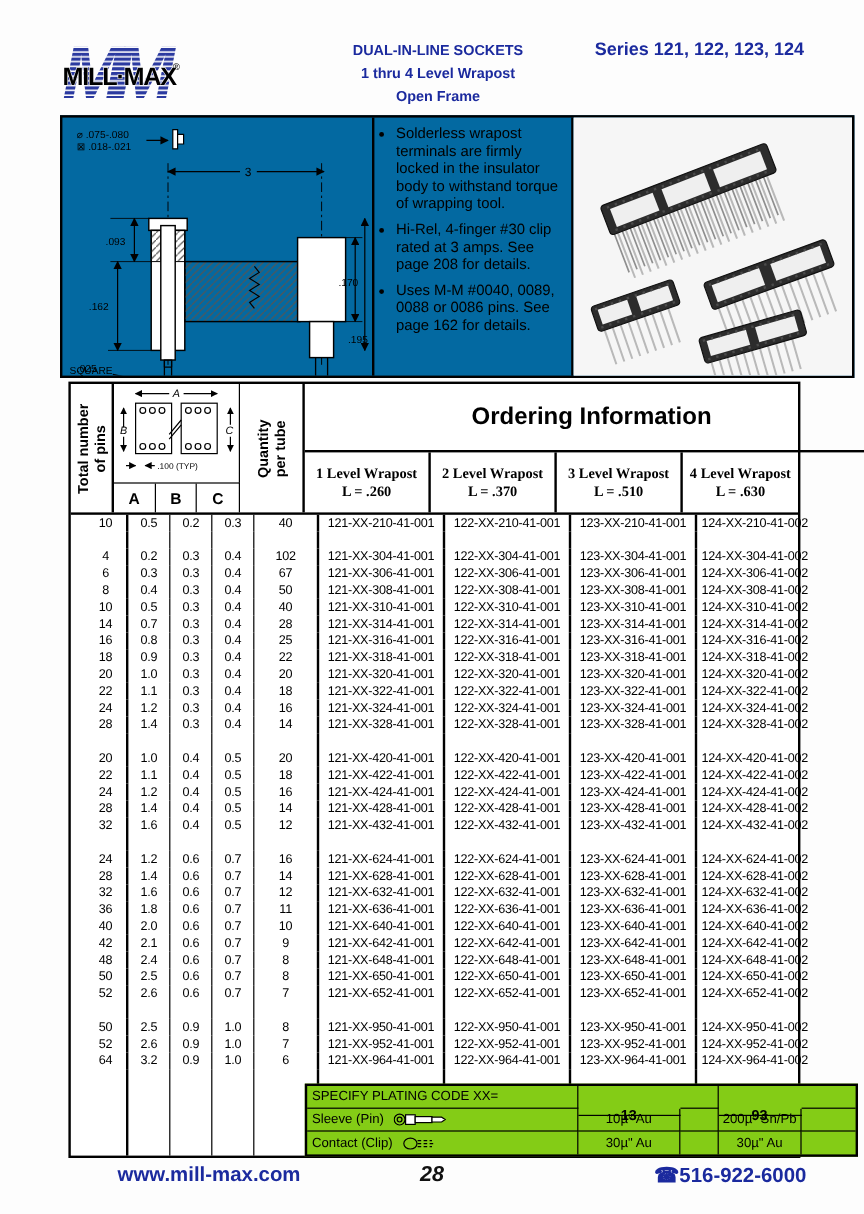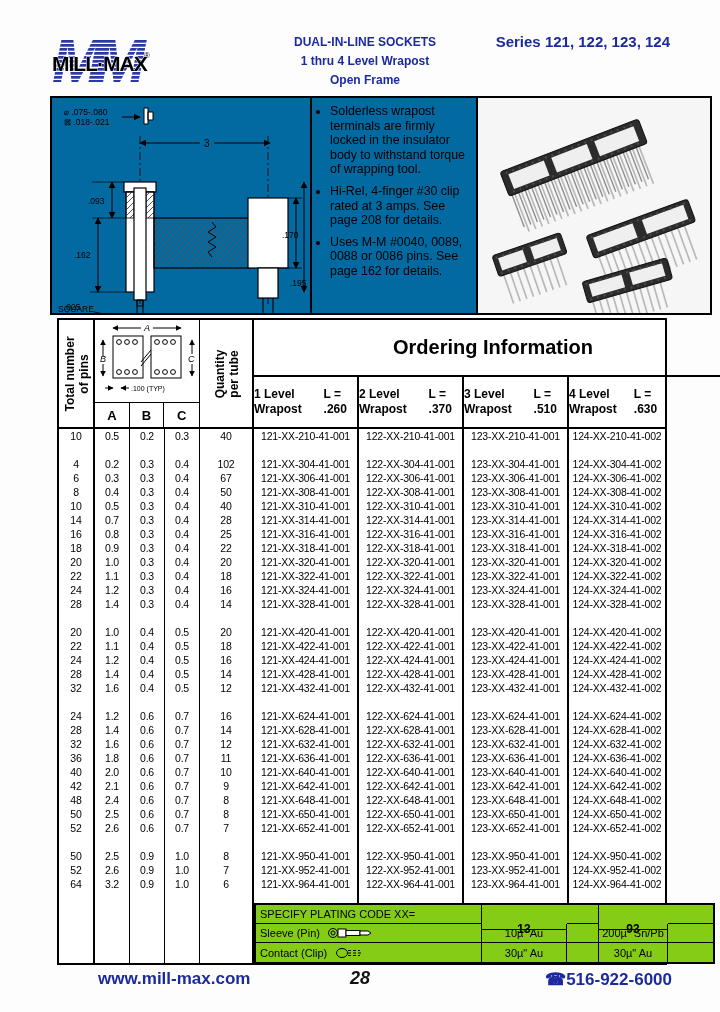--- a/index.html
+++ b/index.html
@@ -20,26 +20,26 @@
   #thead{position:absolute;left:0;top:0;width:606px;height:107px;border-bottom:2px solid #000;box-sizing:content-box;}
   .hcell{position:absolute;box-sizing:border-box;}
   #h-pins{left:0;top:0;width:36px;height:107px;border-right:2px solid #000;}
   #h-diagram{left:36px;top:0;width:105px;height:82px;border-right:1px solid #000;}
   #h-abc{left:36px;top:82px;width:105px;height:25px;border-top:1px solid #000;border-right:1px solid #000;display:flex;}
   #h-abc div{width:35px;box-sizing:border-box;border-right:1px solid #000;display:flex;align-items:center;justify-content:center;font-weight:bold;font-size:13px;}
   #h-abc div:last-child{border-right:none;}
   #h-qty{left:141px;top:0;width:54px;height:107px;border-right:2px solid #000;}
   #h-order{left:195px;top:0;width:478px;height:57px;border-bottom:2px solid #000;display:flex;align-items:center;justify-content:center;font-weight:bold;font-size:20px;}
   #h-levels{left:195px;top:57px;width:411px;height:50px;display:flex;}
-  .lvl{box-sizing:border-box;border-right:2px solid #000;display:flex;flex-direction:row;align-items:center;justify-content:center;font-weight:bold;font-size:12px;line-height:15px;}
+  .lvl{box-sizing:border-box;border-right:2px solid #000;display:flex;flex-direction:column;align-items:center;justify-content:center;font-weight:bold;font-size:12px;line-height:15px;font-family:Liberation Serif, serif;}
   .lvl.w105{width:105px;} .lvl.last{width:96px;border-right:none;}
   .rotwrap{position:relative;width:100%;height:100%;overflow:visible;}
   .rot{position:absolute;text-align:center;font-weight:bold;font-size:12px;line-height:14px;transform:rotate(-90deg);}
   
-  #tbody{position:absolute;left:0;top:109px;width:606px;height:534px;display:flex;flex-direction:column;}
+  #tbody{position:absolute;left:12px;top:109px;width:606px;height:534px;display:flex;flex-direction:column;}
   .trow{display:flex;height:14px;flex:0 0 14px;align-items:center;font-size:10.5px;letter-spacing:-0.2px;}
   .trow.fill{flex:1 1 auto;height:auto;}
   .tcell{box-sizing:border-box;height:100%;display:flex;align-items:center;justify-content:center;white-space:nowrap;}
   .c0{width:36px;border-right:2px solid #000;}
   .c1,.c2,.c3{width:35px;border-right:1px solid #000;}
   .c4{width:54px;border-right:2px solid #000;}
   .c5,.c6,.c7{width:105px;border-right:2px solid #000;}
   .c8{width:96px;}
   
   #plating{left:195px;top:583px;width:461px;height:61px;background:#84cc16;border:2px solid #000;box-sizing:border-box;display:grid;grid-template-columns:226px 85px 32px 69px 45px;grid-auto-rows:19px;z-index:3;}

